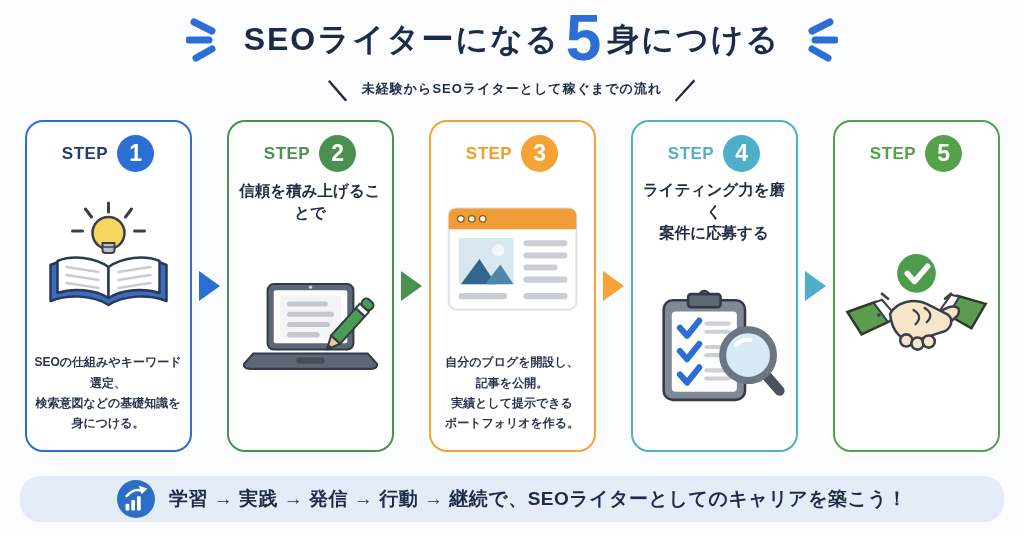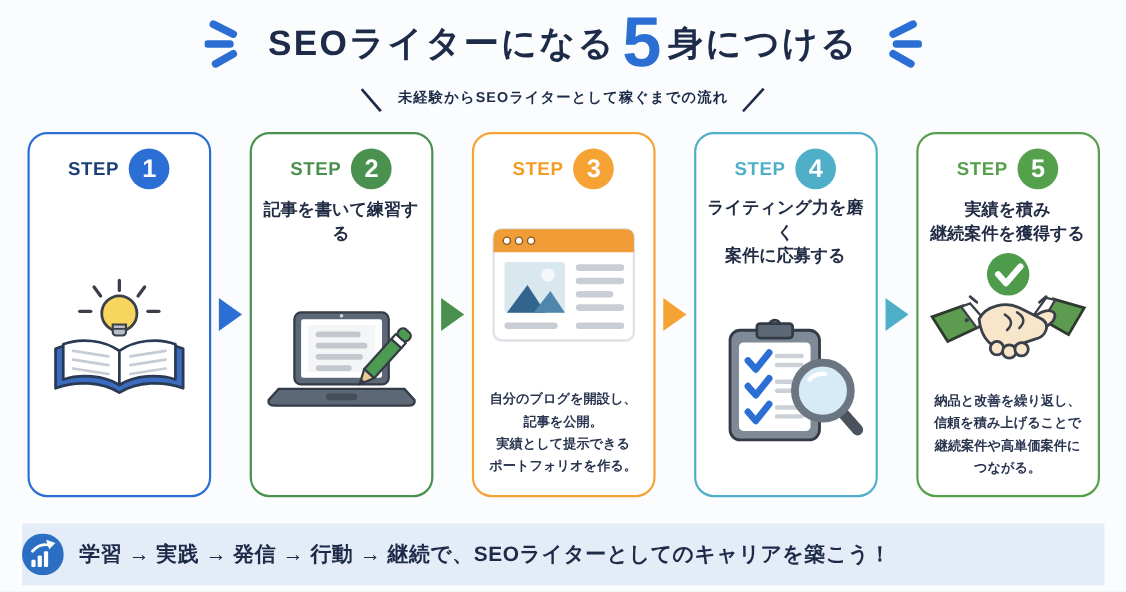--- a/index.html
+++ b/index.html
@@ -58,22 +58,22 @@
     border-left:21px solid var(--ac);
     border-top:15px solid transparent; border-bottom:15px solid transparent;
   }
   .flow-arrow.a1{ --ac:#2b6fd4; }
   .flow-arrow.a2{ --ac:#4a9150; }
   .flow-arrow.a3{ --ac:#f5a335; }
   .flow-arrow.a4{ --ac:#4fafc9; }
 
   
   .banner{
-    margin:24px 20px 0; height:56px; background:#e4ecf8; border-radius:0;
-    display:flex; align-items:center; gap:14px;
+    margin:24px 20px 0; height:46px; background:#e4ecf8; border-radius:20px;
+    display:flex; align-items:center; justify-content:center; gap:14px;
   }
   .banner-icon svg{ width:38px; height:38px; display:block; }
   .banner-text{ font-size:19px; font-weight:800; color:#1d2b49; letter-spacing:.5px; }
 </style>
 </head>
 <body>
 
 <div class="poster">
 
   <div class="header">
@@ -134,30 +134,33 @@
           <g stroke="#c6ccd6" stroke-width="2.5" stroke-linecap="round">
             <line x1="28" y1="68" x2="60" y2="73"></line>
             <line x1="28" y1="76" x2="60" y2="81"></line>
             <line x1="28" y1="84" x2="60" y2="89"></line>
             <line x1="112" y1="68" x2="80" y2="73"></line>
             <line x1="112" y1="76" x2="80" y2="81"></line>
             <line x1="112" y1="84" x2="80" y2="89"></line>
           </g>
         </svg>
       </div>
+      <p class="step-desc">SEOの仕組みやキーワード選定、
+検索意図などの基礎知識を
+身につける。</p>
     </section>
 
     <div class="flow-arrow a1"></div>
 
     <section class="card s2">
       <div class="step-header">
         <span class="step-label">STEP</span>
         <span class="step-number">2</span>
       </div>
-      <h2 class="step-title">記事を書いて練習する</h2>
+      <h2 class="step-title">信頼を積み上げることで</h2>
       <div class="step-icon">
         <svg viewBox="0 0 140 112">
           <rect x="28" y="4" width="84" height="64" rx="6" fill="#5d6877" stroke="#343b46" stroke-width="2"></rect>
           <rect x="34" y="10" width="72" height="52" rx="2" fill="#ffffff"></rect>
           <circle cx="70" cy="7" r="1.6" fill="#cfd4da"></circle>
           <rect x="40" y="15" width="60" height="42" fill="#f4f5f6"></rect>
           <g fill="#c3c8cf">
             <rect x="47" y="21" width="40" height="5" rx="2.5"></rect>
             <rect x="47" y="31" width="46" height="5" rx="2.5"></rect>
             <rect x="47" y="41" width="42" height="5" rx="2.5"></rect>
@@ -247,22 +250,20 @@
       </div>
     </section>
 
     <div class="flow-arrow a4"></div>
 
     <section class="card s5">
       <div class="step-header">
         <span class="step-label">STEP</span>
         <span class="step-number">5</span>
       </div>
-      <h2 class="step-title">実績を積み
-継続案件を獲得する</h2>
       <div class="step-icon">
         <svg viewBox="0 0 140 118">
           <circle cx="70" cy="22" r="19" fill="#4e9b4c"></circle>
           <path d="M61,22 l7,8 l13,-15" stroke="#ffffff" stroke-width="5.5" fill="none" stroke-linecap="round" stroke-linejoin="round"></path>
           <g stroke="#3a3f4a" stroke-width="2.5" stroke-linecap="round">
             <line x1="36" y1="42" x2="42" y2="47"></line>
             <line x1="104" y1="42" x2="98" y2="47"></line>
           </g>
           <polygon points="138,52 110,44 96,60 124,76" fill="#5d9b51" stroke="#2f3a2f" stroke-width="2.5"></polygon>
           <polygon points="112,45 104,43 94,57 102,62" fill="#ffffff" stroke="#3a3f4a" stroke-width="2"></polygon>
@@ -274,24 +275,20 @@
           <path d="M44,62 C50,50 68,46 80,52 L100,62 C108,67 104,78 94,80 L70,88 C56,90 46,80 44,62 Z" fill="#f7e6c9" stroke="#3a3f4a" stroke-width="2.5" stroke-linejoin="round"></path>
           <g fill="#f7e6c9" stroke="#3a3f4a" stroke-width="2.5">
             <circle cx="60" cy="88" r="6"></circle>
             <circle cx="71" cy="91" r="6"></circle>
             <circle cx="82" cy="89" r="6"></circle>
           </g>
           <path d="M78,56 q10,6 2,14" stroke="#3a3f4a" stroke-width="2.2" fill="none" stroke-linecap="round"></path>
           <path d="M67,58 q10,6 2,14" stroke="#3a3f4a" stroke-width="2.2" fill="none" stroke-linecap="round"></path>
         </svg>
       </div>
-      <p class="step-desc">納品と改善を繰り返し、
-信頼を積み上げることで
-継続案件や高単価案件に
-つながる。</p>
     </section>
 
   </div>
 
   <div class="banner">
     <span class="banner-icon">
       <svg viewBox="0 0 40 40">
         <circle cx="20" cy="20" r="20" fill="#2b6fc5"></circle>
         <g fill="#ffffff">
           <rect x="9" y="25" width="4" height="7" rx="1"></rect>

